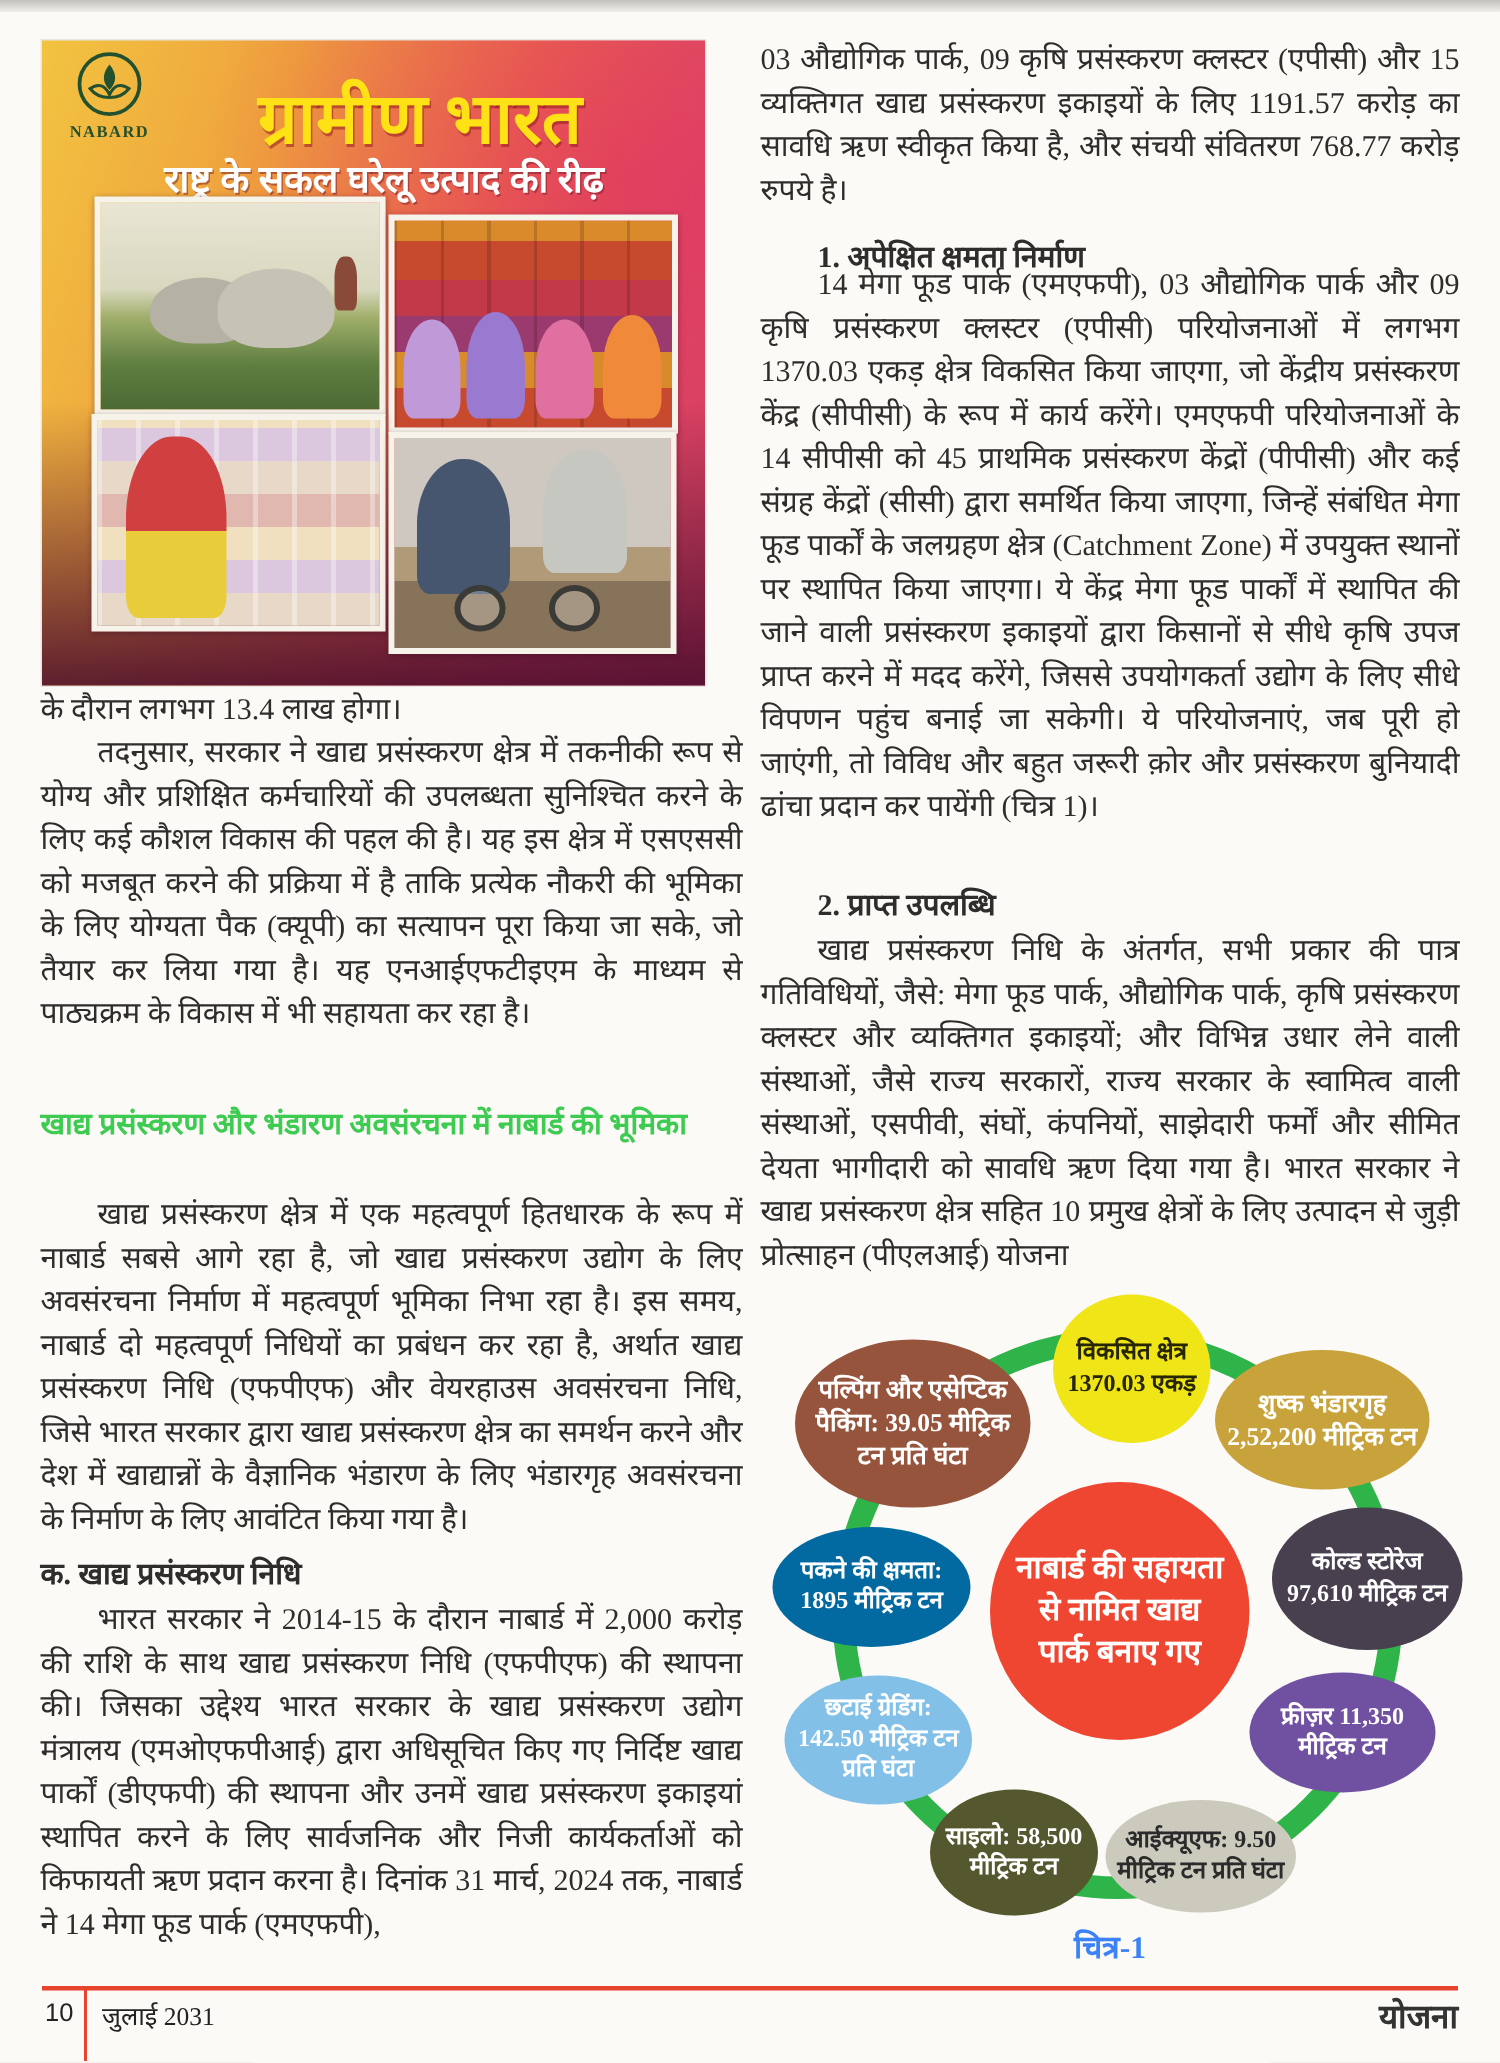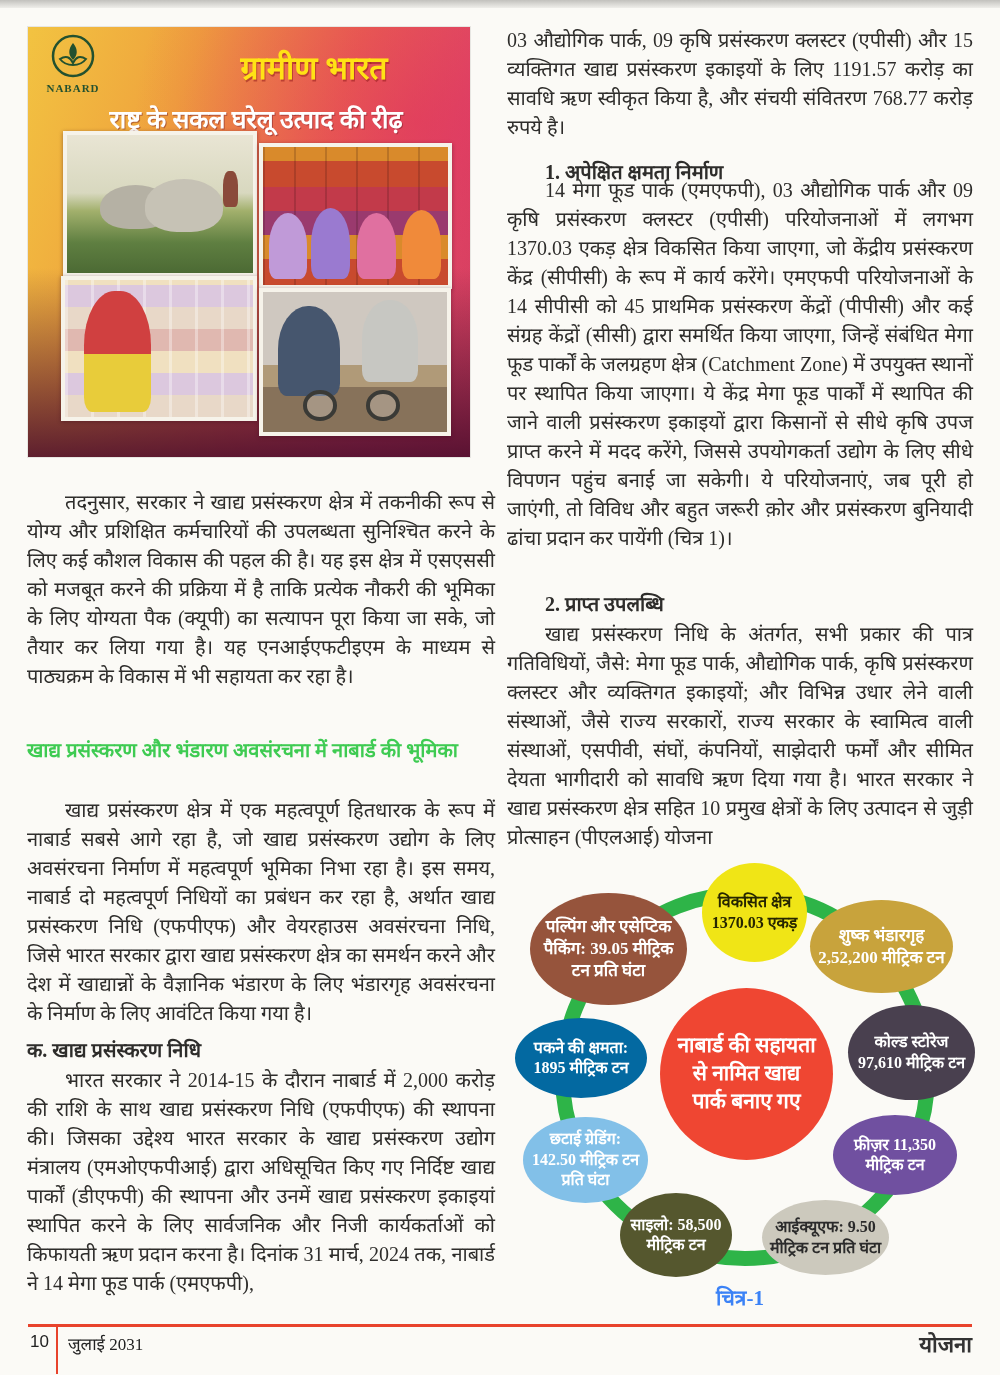--- a/index.html
+++ b/index.html
@@ -12,22 +12,22 @@
   .cover{position:absolute;left:28px;top:27px;width:442px;height:430px;
         background:
           linear-gradient(to bottom, rgba(74,12,44,0) 56%, rgba(74,12,44,0.88) 100%),
           radial-gradient(circle at 88% 22%, rgba(224,40,90,0.50), rgba(224,40,90,0) 55%),
           linear-gradient(108deg,#f2c341 0%,#efa23d 30%,#ea6b50 58%,#df4f68 80%,#cf3f60 100%);
         box-shadow:0 0 0 1px rgba(0,0,0,0.08);}
   .nabard{position:absolute;left:8px;top:6px;width:74px;text-align:center;}
   .nabard svg{display:block;margin:0 auto;}
   .nabard-label{font-size:11px;font-weight:bold;color:#23512f;letter-spacing:1px;margin-top:3px;}
   .cover-title{position:absolute;left:0;top:18px;width:100%;text-align:center;padding-left:62px;
-        box-sizing:border-box;font-size:32px;font-weight:bold;color:#ffe215;
-        text-shadow:1px 2px 0 rgba(150,30,30,0.55);margin-left:34px;}
+        box-sizing:border-box;font-size:47px;font-weight:bold;color:#ffe215;
+        text-shadow:1px 2px 0 rgba(150,30,30,0.55);}
   .cover-subtitle{position:absolute;left:0;top:74px;width:100%;text-align:center;padding-left:14px;
         box-sizing:border-box;font-size:25px;font-weight:bold;color:#ffffff;
         text-shadow:1px 1px 0 rgba(120,30,40,0.5);}
   .photo{position:absolute;border:4px solid #f6f3ea;box-sizing:content-box;
         box-shadow:0 1px 4px rgba(60,10,30,0.45);overflow:hidden;}
   .ph-farm{left:35px;top:104px;width:186px;height:138px;
         background:linear-gradient(to bottom,#e9e5d4 0%,#d8d8bf 42%,#a2b06c 55%,#5f7f41 78%,#4c6a34 100%);}
   .ox{position:absolute;border-radius:55% 55% 45% 45%;}
   .ox1{left:18%;top:36%;width:38%;height:32%;background:#b5b1a4;}
   .ox2{left:42%;top:32%;width:42%;height:38%;background:#c6c2b5;}
@@ -67,21 +67,21 @@
   .ring{position:absolute;left:50px;top:31px;width:380px;height:380px;box-sizing:border-box;
         border:15px solid #2eb448;border-radius:50%;z-index:1;}
   .bub{position:absolute;z-index:2;border-radius:50%;display:flex;align-items:center;justify-content:center;
         text-align:center;font-weight:bold;font-size:16px;line-height:1.28;color:#fff;
         padding:6px;box-sizing:border-box;font-family:"Liberation Serif","DejaVu Serif",serif;}
   .b-yellow{left:197px;top:8px;width:105px;height:99px;background:#f0e516;color:#262600;}
   .b-brown{left:25px;top:38px;width:157px;height:112px;background:#96543c;font-size:17px;}
   .b-mustard{left:305px;top:45px;width:143px;height:93px;background:#c8a33c;font-size:17px;}
   .b-slate{left:343px;top:150px;width:127px;height:95px;background:#49404f;}
   .b-purple{left:328px;top:260px;width:124px;height:80px;background:#7050a0;}
-  .b-iqf{left:257px;top:345px;width:127px;height:75px;background:#ccc9bd;color:#2b2b2b;}
+  .b-iqf{left:232px;top:345px;width:127px;height:75px;background:#ccc9bd;color:#2b2b2b;}
   .b-olive{left:115px;top:338px;width:112px;height:84px;background:#55572e;}
   .b-blue{left:18px;top:262px;width:125px;height:86px;background:#82c0e8;}
   .b-gray{left:10px;top:163px;width:132px;height:80px;background:#0369a1;}
   .hub{left:155px;top:133px;width:173px;height:172px;background:#ef4632;
         font-size:21px;line-height:1.32;padding:14px;}
   .fig-cap{position:absolute;left:0;top:428px;width:470px;text-align:center;
         font-weight:bold;font-size:21px;color:#3b82f6;}
 
   
   .footer-line{position:absolute;left:28px;top:1324px;width:944px;height:3px;background:#e8432c;}
@@ -124,20 +124,21 @@
       <div class="shop-woman"></div>
     </div>
     <div class="photo ph-work">
       <div class="man1"></div>
       <div class="man2"></div>
       <div class="bangle bg1"></div>
       <div class="bangle bg2"></div>
     </div>
   </div>
 
+  <div class="t lc" style="top:459px;">के दौरान लगभग 13.4 लाख होगा।</div>
   <div class="t lc indent" style="top:488px;">तदनुसार, सरकार ने खाद्य प्रसंस्करण क्षेत्र में तकनीकी रूप से योग्य और प्रशिक्षित कर्मचारियों की उपलब्धता सुनिश्चित करने के लिए कई कौशल विकास की पहल की है। यह इस क्षेत्र में एसएससी को मजबूत करने की प्रक्रिया में है ताकि प्रत्येक नौकरी की भूमिका के लिए योग्यता पैक (क्यूपी) का सत्यापन पूरा किया जा सके, जो तैयार कर लिया गया है। यह एनआईएफटीइएम के माध्यम से पाठ्यक्रम के विकास में भी सहायता कर रहा है।</div>
   <div class="green-head" style="top:735px;">खाद्य प्रसंस्करण और भंडारण अवसंरचना में नाबार्ड की भूमिका</div>
   <div class="t lc indent" style="top:796px;">खाद्य प्रसंस्करण क्षेत्र में एक महत्वपूर्ण हितधारक के रूप में नाबार्ड सबसे आगे रहा है, जो खाद्य प्रसंस्करण उद्योग के लिए अवसंरचना निर्माण में महत्वपूर्ण भूमिका निभा रहा है। इस समय, नाबार्ड दो महत्वपूर्ण निधियों का प्रबंधन कर रहा है, अर्थात खाद्य प्रसंस्करण निधि (एफपीएफ) और वेयरहाउस अवसंरचना निधि, जिसे भारत सरकार द्वारा खाद्य प्रसंस्करण क्षेत्र का समर्थन करने और देश में खाद्यान्नों के वैज्ञानिक भंडारण के लिए भंडारगृह अवसंरचना के निर्माण के लिए आवंटित किया गया है।</div>
   <div class="t lc headline" style="top:1036px;">क. खाद्य प्रसंस्करण निधि</div>
   <div class="t lc indent" style="top:1066px;">भारत सरकार ने 2014-15 के दौरान नाबार्ड में 2,000 करोड़ की राशि के साथ खाद्य प्रसंस्करण निधि (एफपीएफ) की स्थापना की। जिसका उद्देश्य भारत सरकार के खाद्य प्रसंस्करण उद्योग मंत्रालय (एमओएफपीआई) द्वारा अधिसूचित किए गए निर्दिष्ट खाद्य पार्कों (डीएफपी) की स्थापना और उनमें खाद्य प्रसंस्करण इकाइयां स्थापित करने के लिए सार्वजनिक और निजी कार्यकर्ताओं को किफायती ऋण प्रदान करना है। दिनांक 31 मार्च, 2024 तक, नाबार्ड ने 14 मेगा फूड पार्क (एमएफपी),</div>
 
   <div class="t rc" style="top:26px;">03 औद्योगिक पार्क, 09 कृषि प्रसंस्करण क्लस्टर (एपीसी) और 15 व्यक्तिगत खाद्य प्रसंस्करण इकाइयों के लिए 1191.57 करोड़ का सावधि ऋण स्वीकृत किया है, और संचयी संवितरण 768.77 करोड़ रुपये है।</div>
   <div class="t rc headline indent" style="top:146px;margin-top:12px;">1. अपेक्षित क्षमता निर्माण</div>
   <div class="t rc indent" style="top:176px;">14 मेगा फूड पार्क (एमएफपी), 03 औद्योगिक पार्क और 09 कृषि प्रसंस्करण क्लस्टर (एपीसी) परियोजनाओं में लगभग 1370.03 एकड़ क्षेत्र विकसित किया जाएगा, जो केंद्रीय प्रसंस्करण केंद्र (सीपीसी) के रूप में कार्य करेंगे। एमएफपी परियोजनाओं के 14 सीपीसी को 45 प्राथमिक प्रसंस्करण केंद्रों (पीपीसी) और कई संग्रह केंद्रों (सीसी) द्वारा समर्थित किया जाएगा, जिन्हें संबंधित मेगा फूड पार्कों के जलग्रहण क्षेत्र (Catchment Zone) में उपयुक्त स्थानों पर स्थापित किया जाएगा। ये केंद्र मेगा फूड पार्कों में स्थापित की जाने वाली प्रसंस्करण इकाइयों द्वारा किसानों से सीधे कृषि उपज प्राप्त करने में मदद करेंगे, जिससे उपयोगकर्ता उद्योग के लिए सीधे विपणन पहुंच बनाई जा सकेगी। ये परियोजनाएं, जब पूरी हो जाएंगी, तो विविध और बहुत जरूरी क़ोर और प्रसंस्करण बुनियादी ढांचा प्रदान कर पायेंगी (चित्र 1)।</div>
   <div class="t rc headline indent" style="top:590px;">2. प्राप्त उपलब्धि</div>

